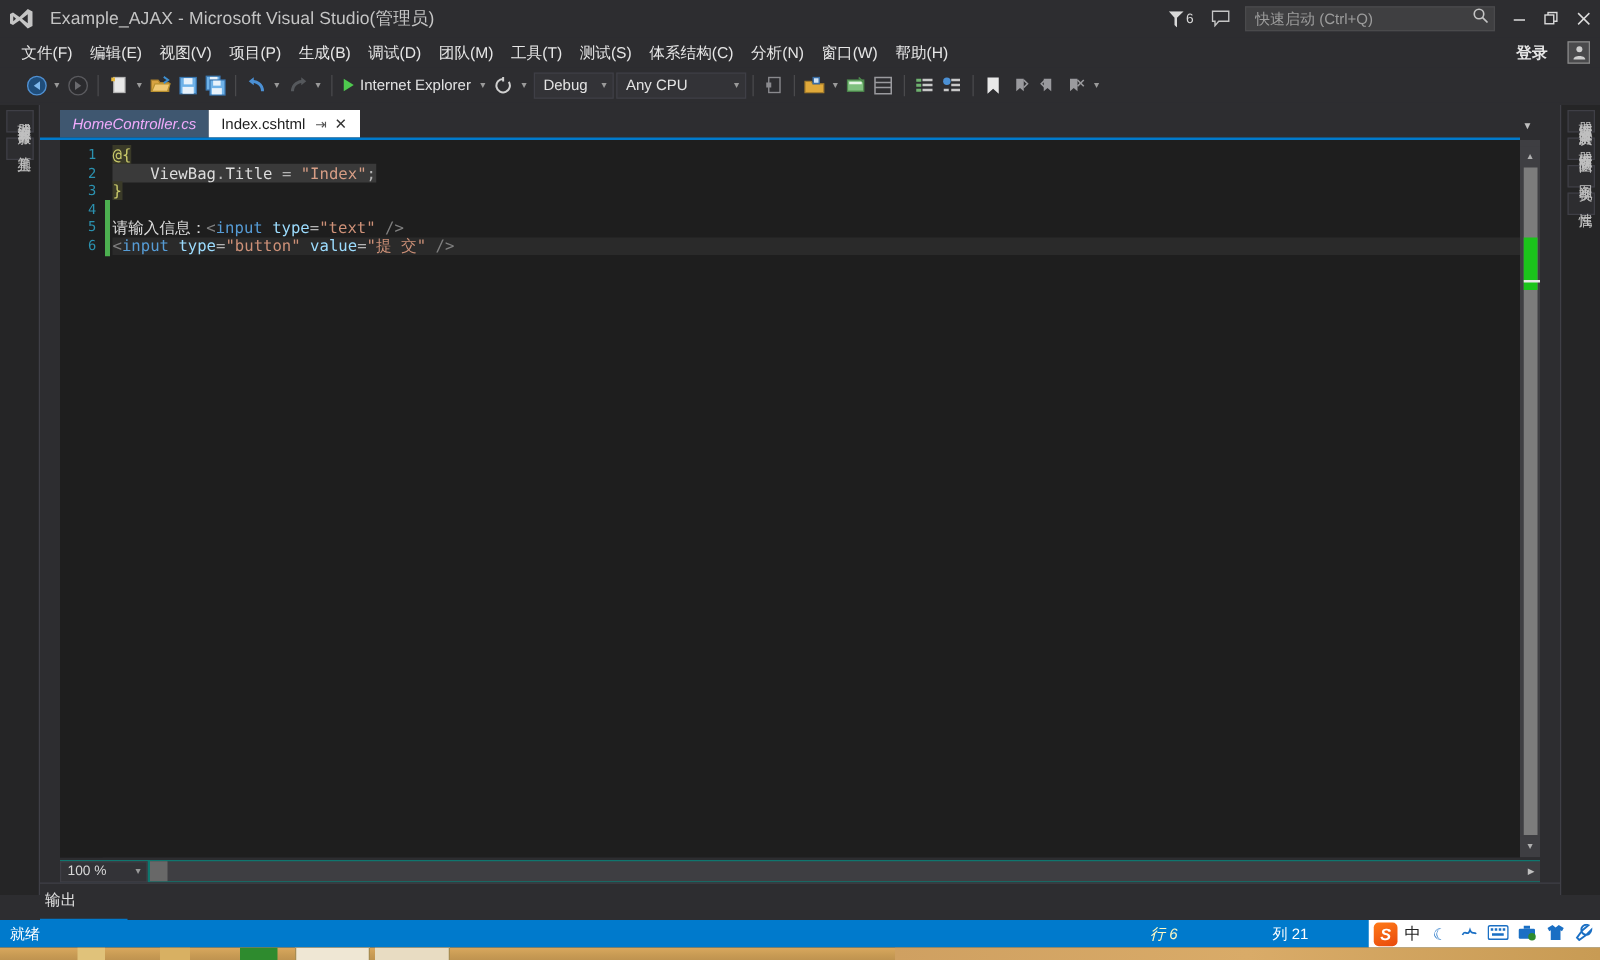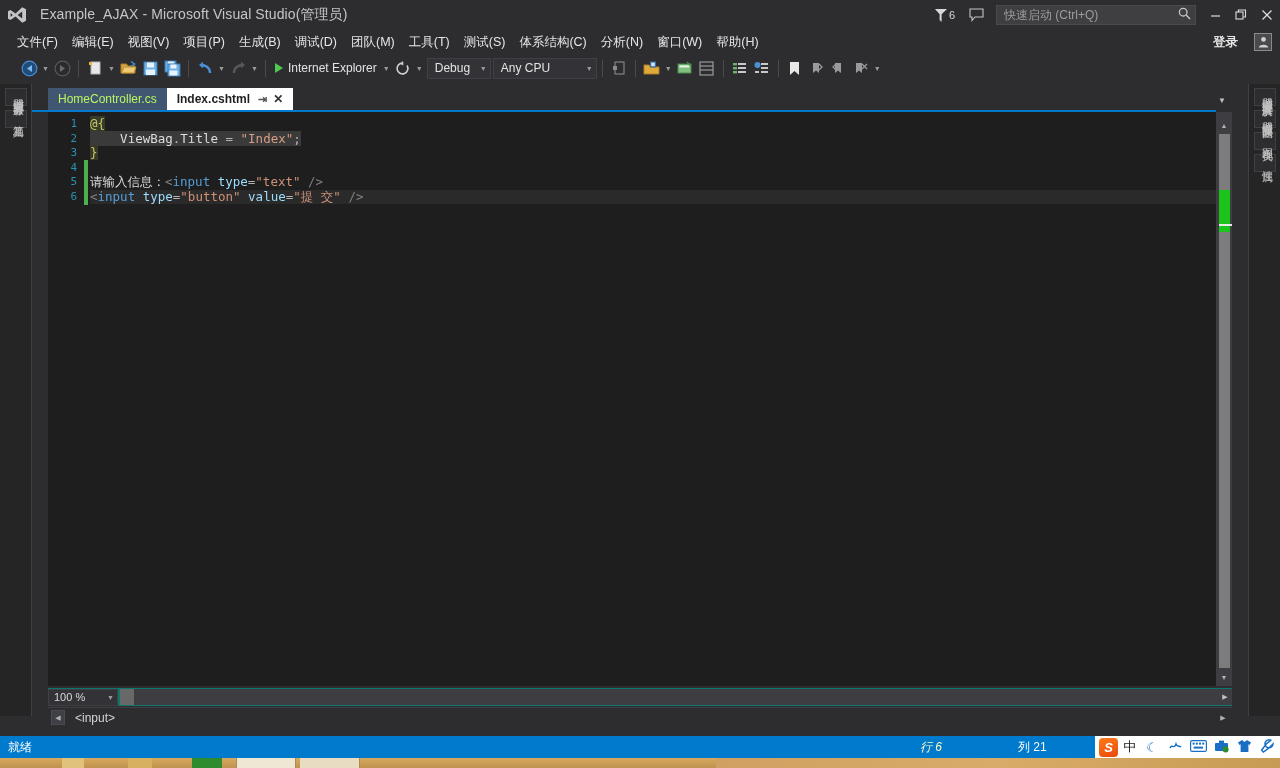--- a/index.html
+++ b/index.html
@@ -117,22 +117,22 @@
     position: absolute; left: 32px; top: 84px; width: 1216px; height: 632px;
     background: #2d2d30;
   }
   .tabstrip {
     position: absolute; left: 16px; top: 4px; height: 22px; display: flex; align-items: flex-end;
   }
   .tab {
     height: 22px; display: flex; align-items: center; padding: 0 10px;
     font-size: 12px; white-space: nowrap; position: relative;
   }
-  .tab.inactive { background: #3f5770; color: #bef264; }
-  .tab.active { background: #ffffff; color: #1e1e1e; font-weight: bold; }
+  .tab.inactive { background: #3f5770; color: #f0abfc; font-style: italic; }
+  .tab.active { background: #ffffff; color: #1e1e1e; font-weight: normal; }
   .tab .pin { margin-left: 8px; color: #555; font-size: 11px; }
   .tab .x { margin-left: 6px; color: #333; font-size: 12px; }
   .tab-underline {
     position: absolute; left: 0; top: 26px; width: 1184px; height: 2px; background: #007acc;
   }
   .tab-chevron {
     position: absolute; right: 22px; top: 12px; color: #c0c0c0; font-size: 8px;
   }
 
   .code-area {
@@ -583,20 +583,24 @@
       </div>
     </div>
 
     <div class="bcrow">
       <div class="bc-left">◀</div>
       <div class="bc-text">&lt;input&gt;</div>
       <div class="bc-right">▶</div>
     </div>
   </div>
 
+  <div class="outpanel">
+    <div class="out-title">输出</div>
+    <div class="out-accent"></div>
+  </div>
 
   <div class="statusbar">
     <div class="st-ready">就绪</div>
     <div class="st-row">行 6</div>
     <div class="st-col">列 21</div>
 
     <div class="tray">
       <div class="sogou">
         <span>S</span>
       </div>

